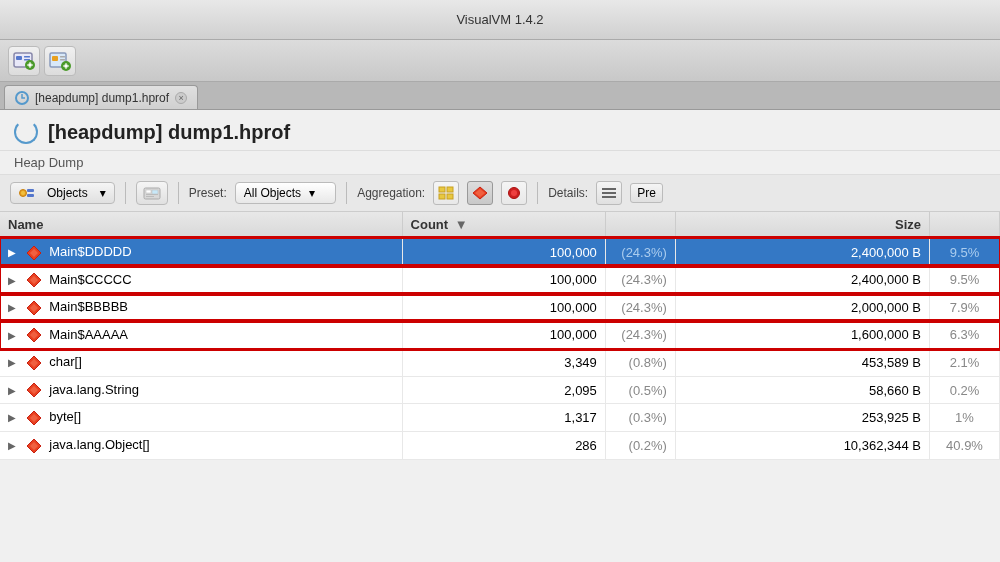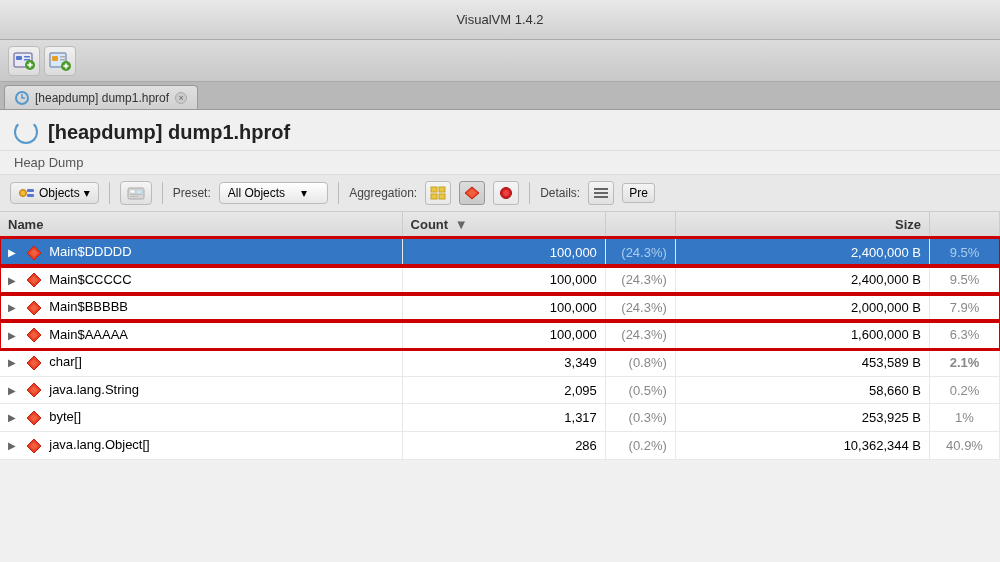--- a/index.html
+++ b/index.html
@@ -138,40 +138,40 @@
     }
 
     .ctrl-btn {
       background: linear-gradient(to bottom, #f5f5f5, #e0e0e0);
       border: 1px solid #bbb;
       border-radius: 4px;
       padding: 3px 8px;
       font-size: 12px;
       display: flex;
       align-items: center;
-      gap: 4px;
+      gap: 12px;
       cursor: pointer;
     }
 
     .ctrl-label {
       font-size: 12px;
       color: #444;
     }
 
     .ctrl-dropdown {
       background: linear-gradient(to bottom, #fff, #e8e8e8);
       border: 1px solid #bbb;
       border-radius: 4px;
       padding: 3px 20px 3px 8px;
       font-size: 12px;
       cursor: pointer;
       position: relative;
       display: flex;
       align-items: center;
-      gap: 12px;
+      gap: 4px;
     }
 
     .ctrl-separator {
       width: 1px;
       height: 22px;
       background: #bbb;
       margin: 0 2px;
     }
 
     .agg-btn {
@@ -491,21 +491,21 @@
       <span class="expand-arrow" style="color:#666">▶</span>
       <svg width="16" height="16" viewBox="0 0 16 16" style="vertical-align:middle;margin-right:4px;">
     <polygon points="8,1 15,8 8,15 1,8" fill="#e84020" stroke="#c82010" stroke-width="1"></polygon>
     <polygon points="8,4 12,8 8,12 4,8" fill="#f06040"></polygon>
   </svg>
       <span>char[]</span>
     </td>
     <td class="count-col">3,349</td>
     <td class="pct-col" style="color:#888;">(0.8%)</td>
     <td class="size-col">453,589 B</td>
-    <td class="sizepct-col" style="color:#888;font-weight:bold;">2.1%</td>
+    <td class="sizepct-col" style="color:#888;">2.1%</td>
   </tr>
           <tr>
     <td>
       <span class="expand-arrow" style="color:#666">▶</span>
       <svg width="16" height="16" viewBox="0 0 16 16" style="vertical-align:middle;margin-right:4px;">
     <polygon points="8,1 15,8 8,15 1,8" fill="#e84020" stroke="#c82010" stroke-width="1"></polygon>
     <polygon points="8,4 12,8 8,12 4,8" fill="#f06040"></polygon>
   </svg>
       <span>java.lang.String</span>
     </td>

